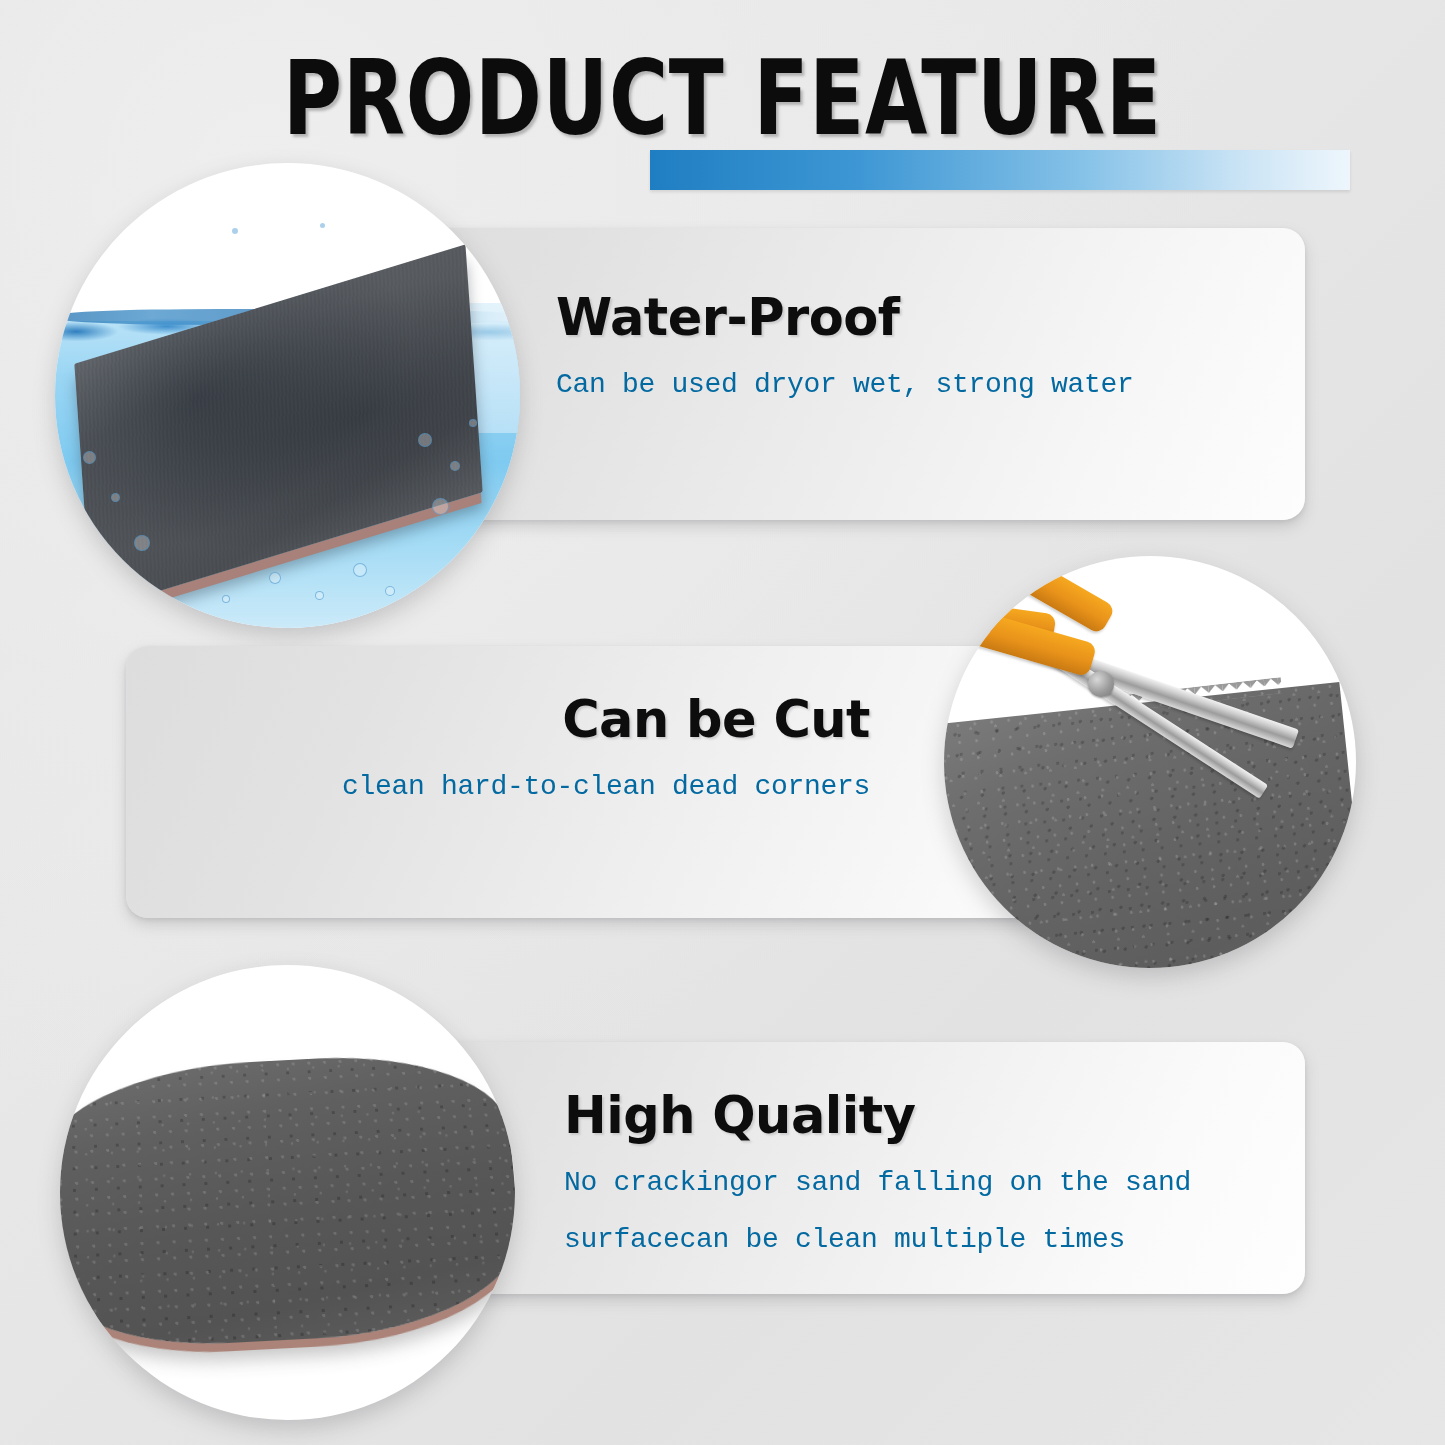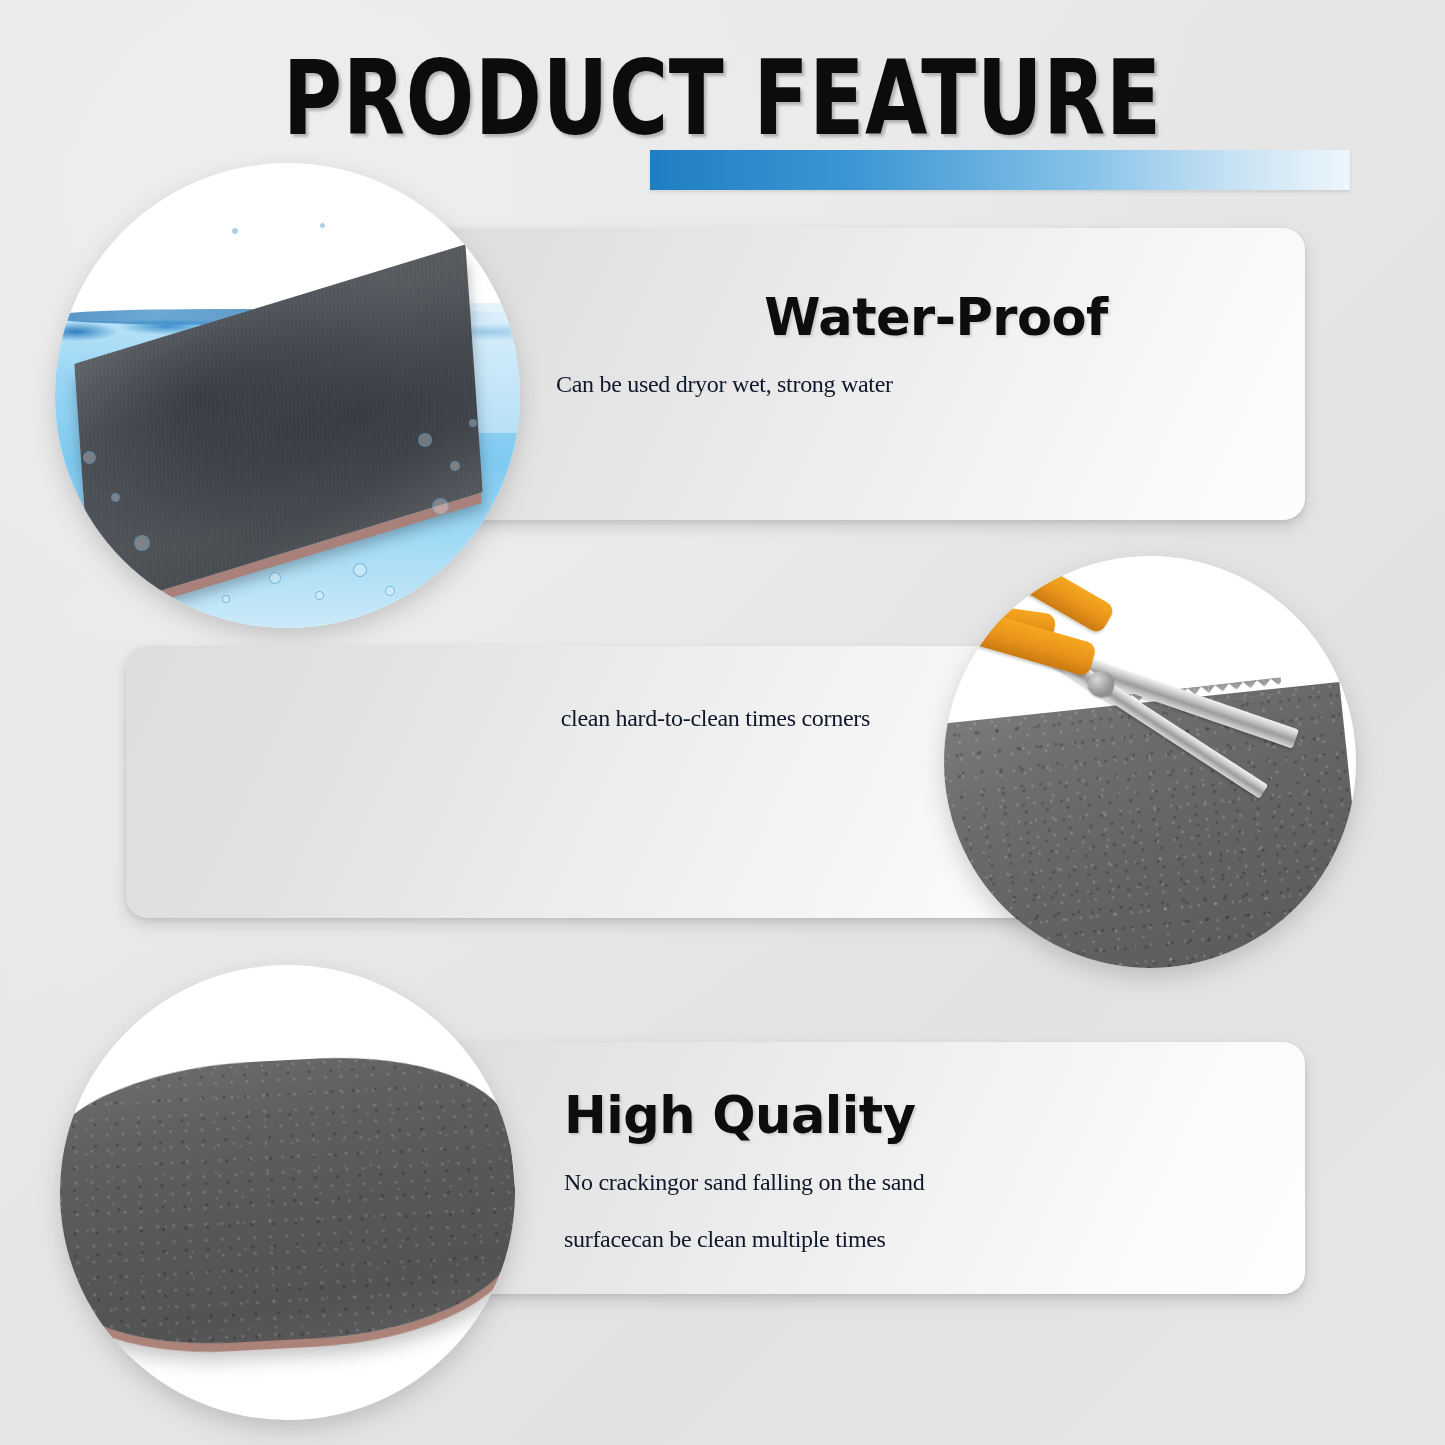--- a/index.html
+++ b/index.html
@@ -72,30 +72,30 @@
     font-family:"DejaVu Sans","Liberation Sans", sans-serif;
     font-weight:700;
     font-size:51px;
     line-height:60px;
     color:#0d0d0d;
     letter-spacing:-0.5px;
     text-shadow:2px 2px 2px rgba(140,140,145,0.30);
     white-space:nowrap;
   }
   .card-text .body {
-    font-family:Liberation Serif, serif;
+    font-family:Liberation Mono, monospace;
     font-weight:400;
-    font-size:24px;
+    font-size:28px;
     line-height:57px;
-    color:#0f172a;
+    color:#0369a1;
     letter-spacing:-0.3px;
   }
 
   .t1 { left:556px; top:288px; width:760px; }
-  .t1 .heading { margin-bottom:8px;text-align:center; }
+  .t1 .heading { margin-bottom:8px; }
 
   .t2 { left:180px; top:690px; width:690px; text-align:right; }
   .t2 .heading { margin-bottom:8px; }
 
   .t3 { left:564px; top:1086px; width:760px; }
   .t3 .heading { margin-bottom:8px; }
 
   
   .circle {
     position:absolute;
@@ -290,21 +290,22 @@
       <div class="blade blade-a"></div>
       <div class="blade blade-b"></div>
       <div class="handle handle-c"></div>
       <div class="handle handle-a"></div>
       <div class="handle handle-b"></div>
       <div class="pivot"></div>
     </div>
   </div>
 
   <div class="card-text t2">
-    <div class="body">clean hard-to-clean times corners</div>
+    <div class="heading">Can be Cut</div>
+    <div class="body">clean hard-to-clean dead corners</div>
   </div>
 
   <div class="card card-3"></div>
 
   <div class="circle c3">
     <div class="scene">
       <div class="sponge3-base"></div>
       <div class="sponge3"></div>
     </div>
   </div>

